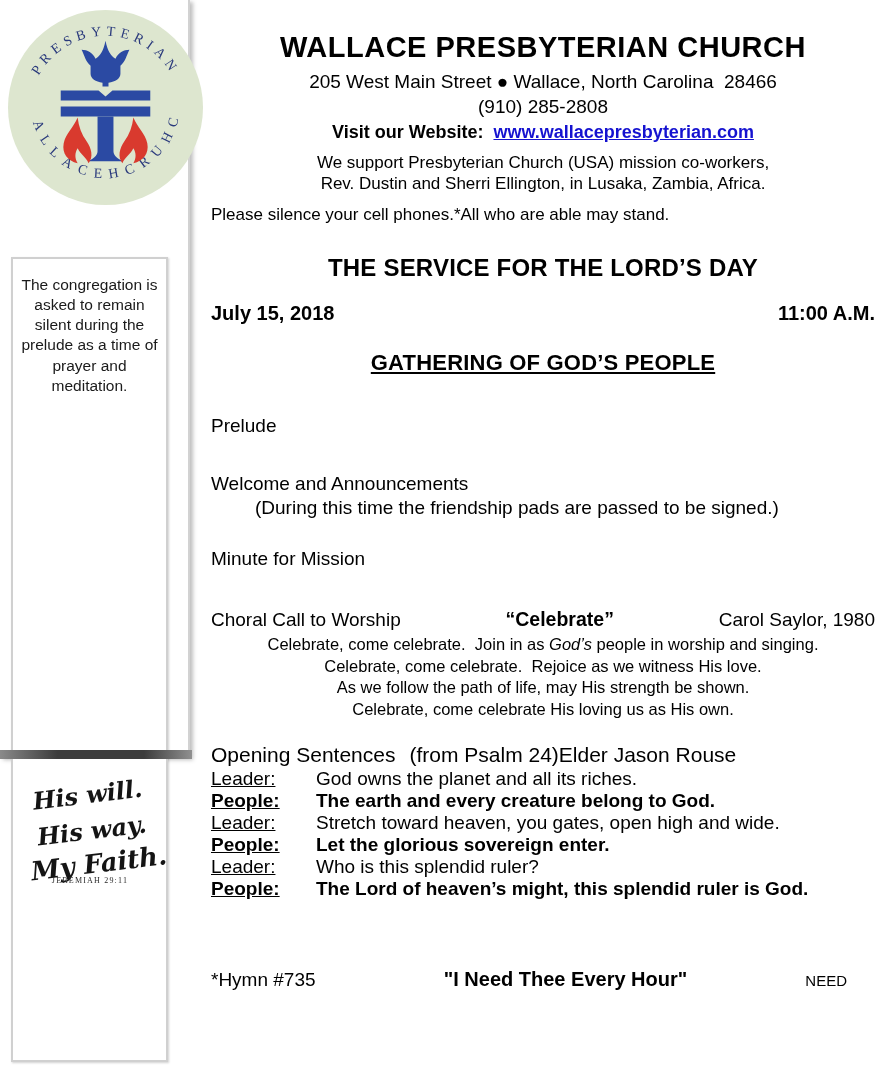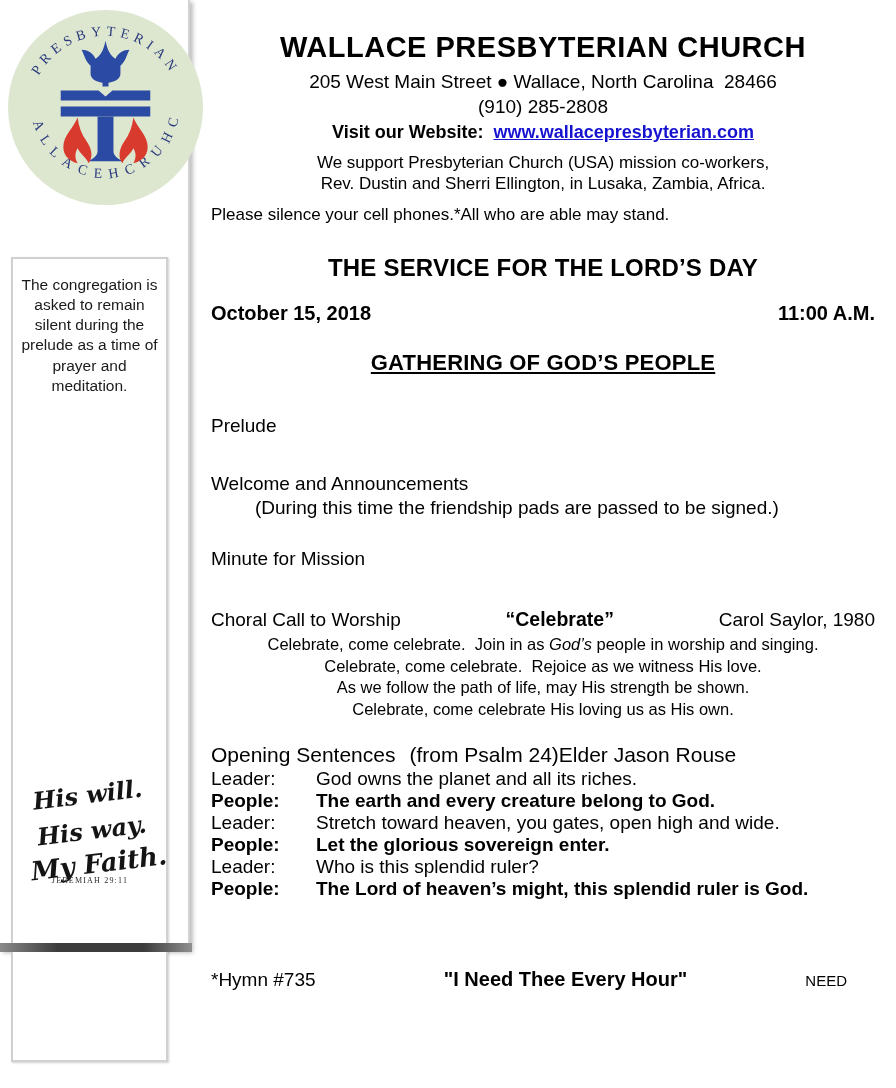--- a/index.html
+++ b/index.html
@@ -1,19 +1,19 @@
 <!DOCTYPE html>
 <html><head>
 <meta charset="utf-8">
 <style>
   * { margin:0; padding:0; box-sizing:border-box; }
   html,body { width:896px; height:1088px; background:#fff; font-family:"Liberation Sans",sans-serif; color:#000; position:relative; overflow:hidden; }
 
   
-  .left-panel { position:absolute; left:0; top:0; width:190px; height:951px;
+  .left-panel { position:absolute; left:0; top:0; width:190px; height:758px;
     background:#fff; border-right:2px solid #d2d2d2;
     box-shadow:3px 2px 4px rgba(0,0,0,0.25); }
   .left-panel .bottom-shadow { position:absolute; left:0; bottom:-1px; width:192px; height:9px;
     background:linear-gradient(to right,#8a8a8a,#3c3c3c 30%,#3c3c3c 75%,#909090); }
   .note-box { position:absolute; left:11px; top:257px; width:157px; height:805px;
     background:#fff; border:2px solid #d0d0d0; box-shadow:1px 1px 2px rgba(0,0,0,0.18); }
   .note-text { margin:16px 6px 0 6px; font-size:15.5px; line-height:1.3; text-align:center; color:#1a1a1a; }
   .script-art { position:absolute; left:1px; top:496px; }
 
   
@@ -43,21 +43,21 @@
 
   .choral-row { display:flex; justify-content:space-between; align-items:baseline; font-size:19px; margin-top:38px; }
   .choral-row .piece-title { font-weight:bold; font-size:19.5px; }
   .lyrics { font-size:16.5px; line-height:1.32; margin-top:3px; }
   .lyrics .em { font-weight:normal; font-style:italic; }
 
   .opening-row { display:flex; align-items:baseline; font-size:21px; margin-top:22px; }
   .opening-row .src { margin-left:14px; }
   .responses { margin-top:1px; }
   .resp-row { display:flex; font-size:19px; line-height:22px; }
-  .resp-row .speaker { width:105px; flex:none; }
+  .resp-row .speaker { width:105px; flex:none;text-decoration:underline; }
   .resp-row.people { font-weight:bold; }
 
   .hymn-row { display:grid; grid-template-columns:165px 1fr 120px; align-items:baseline; margin-top:68px; }
   .hymn-row .hymn-num { font-size:19px; }
   .hymn-row .hymn-title { font-size:20px; font-weight:bold; text-align:center; }
   .hymn-row .hymn-tune { font-size:15px; text-align:right; padding-right:28px; }
 </style>
 </head>
 <body>
 
@@ -122,21 +122,21 @@
     <div>We support Presbyterian Church (USA) mission co-workers,</div>
     <div>Rev. Dustin and Sherri Ellington, in Lusaka, Zambia, Africa.</div>
   </div>
   <div class="notes-row">
     <span>Please silence your cell phones.</span>
     <span class="stand">*All who are able may stand.</span>
   </div>
 
   <div class="center service-title">THE SERVICE FOR THE LORD’S DAY</div>
   <div class="date-row">
-    <span>October 15, 2018</span>
+    <span>July 15, 2018</span>
     <span>11:00 A.M.</span>
   </div>
   <div class="center section-heading">GATHERING OF GOD’S PEOPLE</div>
 
   <div class="item prelude">Prelude</div>
   <div class="item welcome">Welcome and Announcements</div>
   <div class="welcome-note">(During this time the friendship pads are passed to be signed.)</div>
   <div class="item minute">Minute for Mission</div>
 
   <div class="choral-row">

